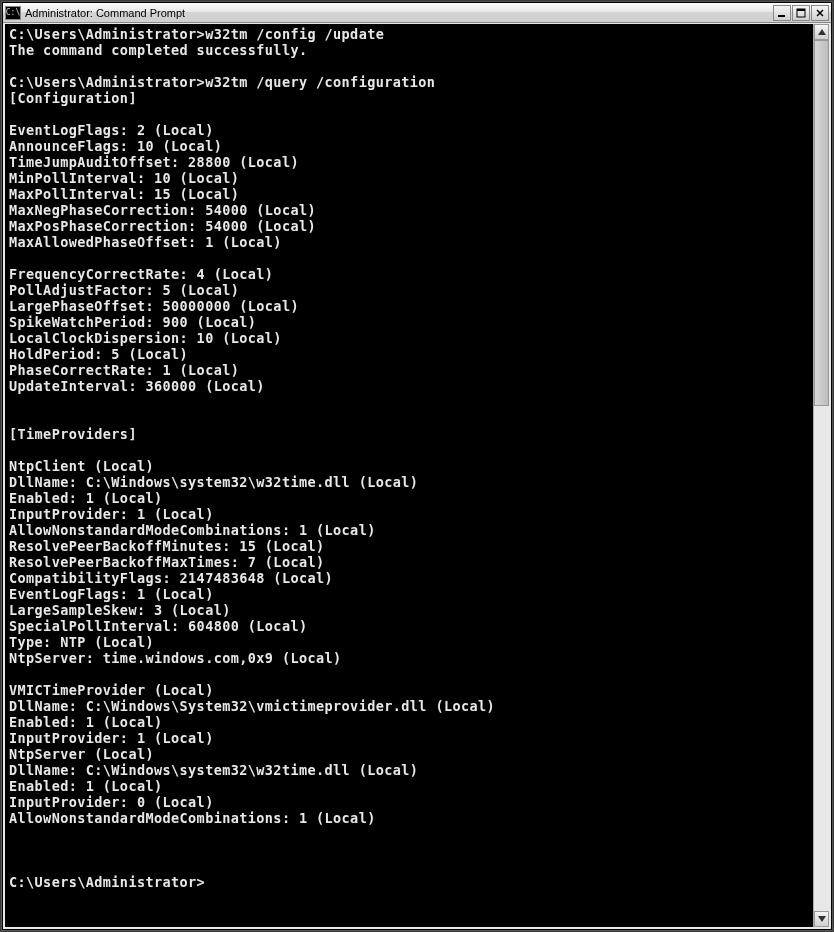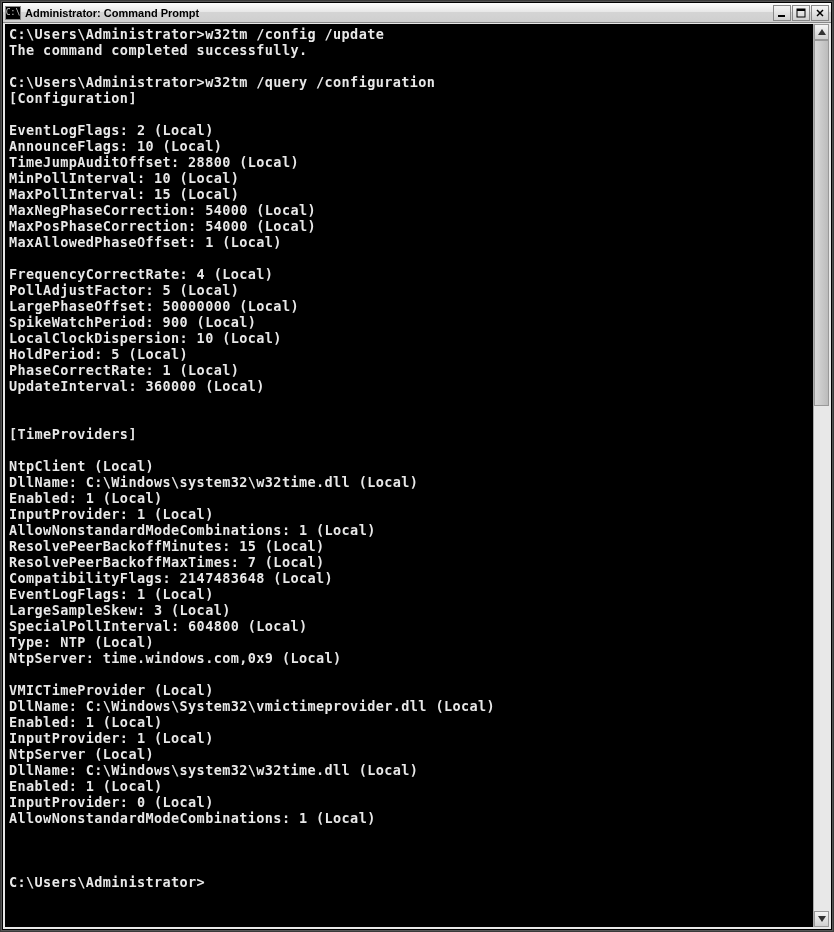--- a/index.html
+++ b/index.html
@@ -39,21 +39,21 @@
     margin-right: 4px;
     display: flex;
     align-items: center;
     justify-content: center;
     font-size: 8px;
     color: #ccc;
     font-family: monospace;
   }
   .titlebar .title-text {
     flex: 1;
-    font-weight: bold;
+    font-weight: normal;
   }
   .win-controls {
     display: flex;
     gap: 0;
   }
   .win-btn {
     width: 18px;
     height: 16px;
     background: linear-gradient(to bottom, #f5f5f5, #d0d0d0);
     border: 1px solid #888;

